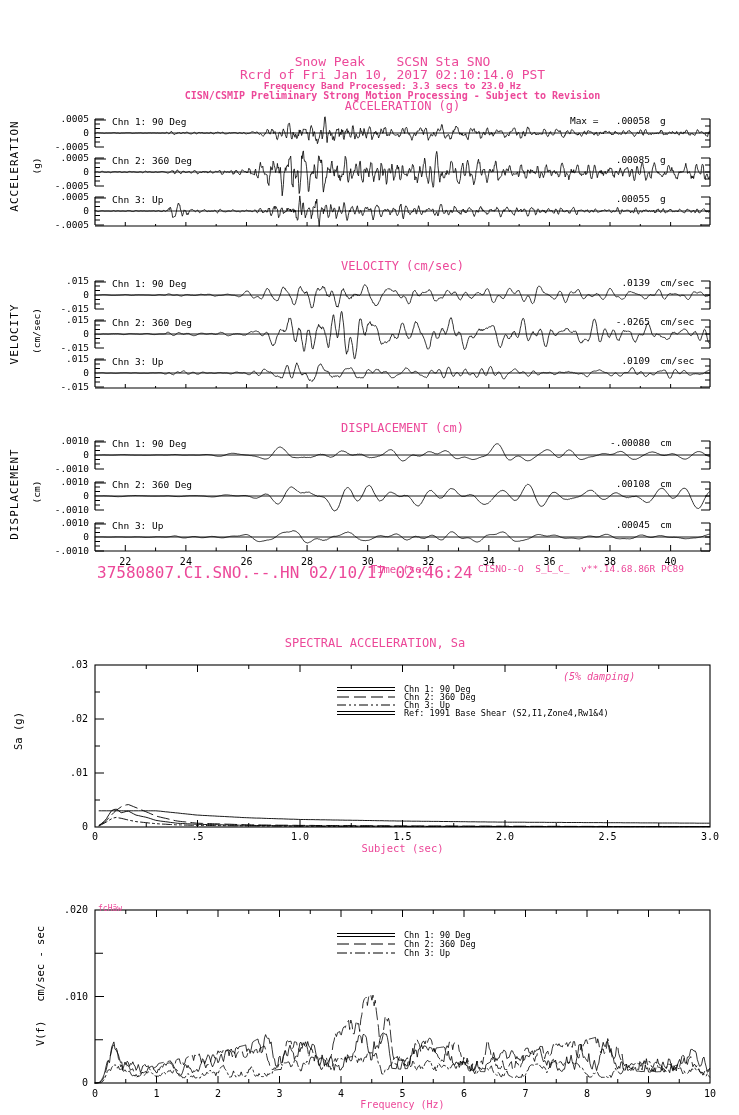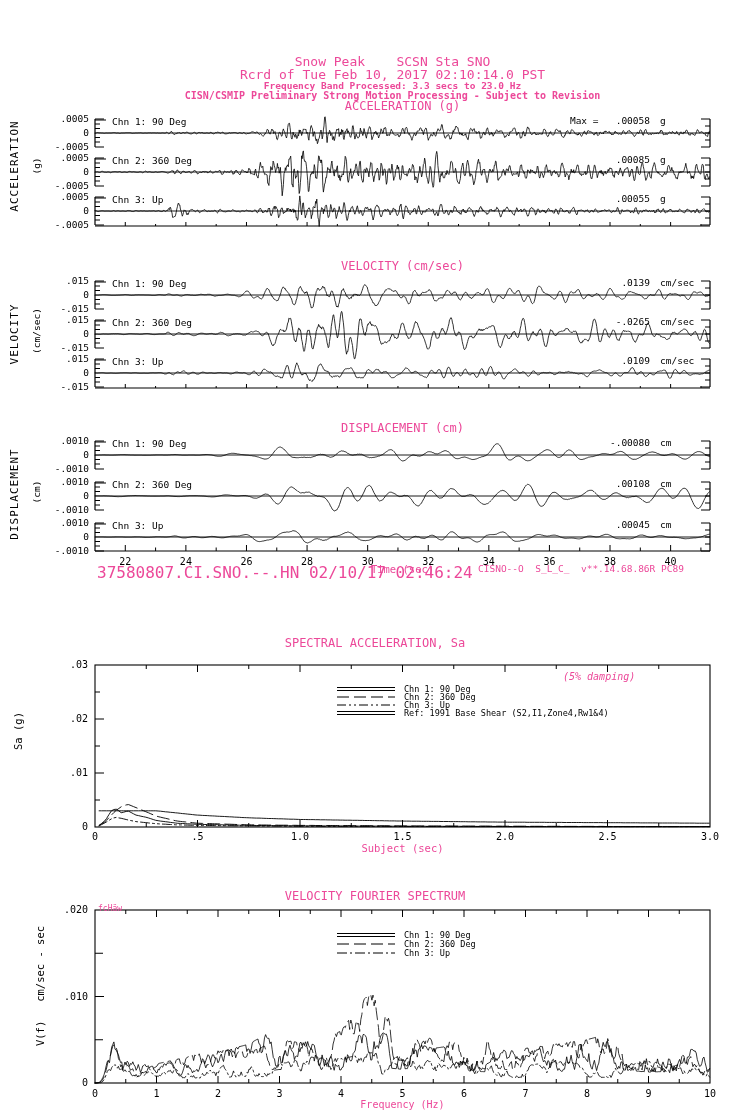--- a/index.html
+++ b/index.html
@@ -476,21 +476,21 @@
           <text x="404" y="947" font-size="8.5" text-anchor="start">Chn 2: 360 Deg</text>
         </g>
         <g>
           <line x1="337" y1="953" x2="395" y2="953" stroke="#000" stroke-width="1" stroke-dasharray="10,3,2,3"></line>
           <text x="404" y="956" font-size="8.5" text-anchor="start">Chn 3: Up</text>
         </g>
       </g>
     </svg>
 
   <div class="t cHdr hdr1">Snow Peak    SCSN Sta SNO</div>
-  <div class="t cHdr hdr2">Rcrd of Tue Feb 10, 2017 02:10:14.0 PST</div>
+  <div class="t cHdr hdr2">Rcrd of Fri Jan 10, 2017 02:10:14.0 PST</div>
   <div class="t cHdr hdr3">Frequency Band Processed: 3.3 secs to 23.0 Hz</div>
   <div class="t c615 sec-title st0">ACCELERATION (g)</div>
 
   <div class="t cHdr hdr4">CISN/CSMIP Preliminary Strong Motion Processing - Subject to Revision</div>
   <div class="t c615 sec-title st1">VELOCITY (cm/sec)</div>
   <div class="t c615 sec-title st2">DISPLACEMENT (cm)</div>
 
   <span class="rot" id="rot-acc">ACCELERATION</span>
   <span class="rot" id="rot-acc-u">(g)</span>
   <span class="rot" id="rot-vel">VELOCITY</span>
@@ -501,17 +501,16 @@
   <span class="rot" id="rot-fo">V(f)   cm/sec - sec</span>
 
   <div class="t footer-l">37580807.CI.SNO.--.HN 02/10/17 02:46:24</div>
   <div class="t c615 time-label">Time (sec)</div>
   <div class="t footer-r">CISNO--O  S_L_C_  v**.14.68.86R PC89</div>
 
   <div class="t c560 sa-title">SPECTRAL ACCELERATION, Sa</div>
   <div class="t damping">(5% damping)</div>
   <div class="t c615 period-label">Subject (sec)</div>
 
-  <div class="t c560 fo-title">VELOCITY FOURIER SPECTRUM</div>
   <div class="t fc">fcHäw</div>
   <div class="t c615 freq-label">Frequency (Hz)</div>
 
 </div>
 
 </body></html>

